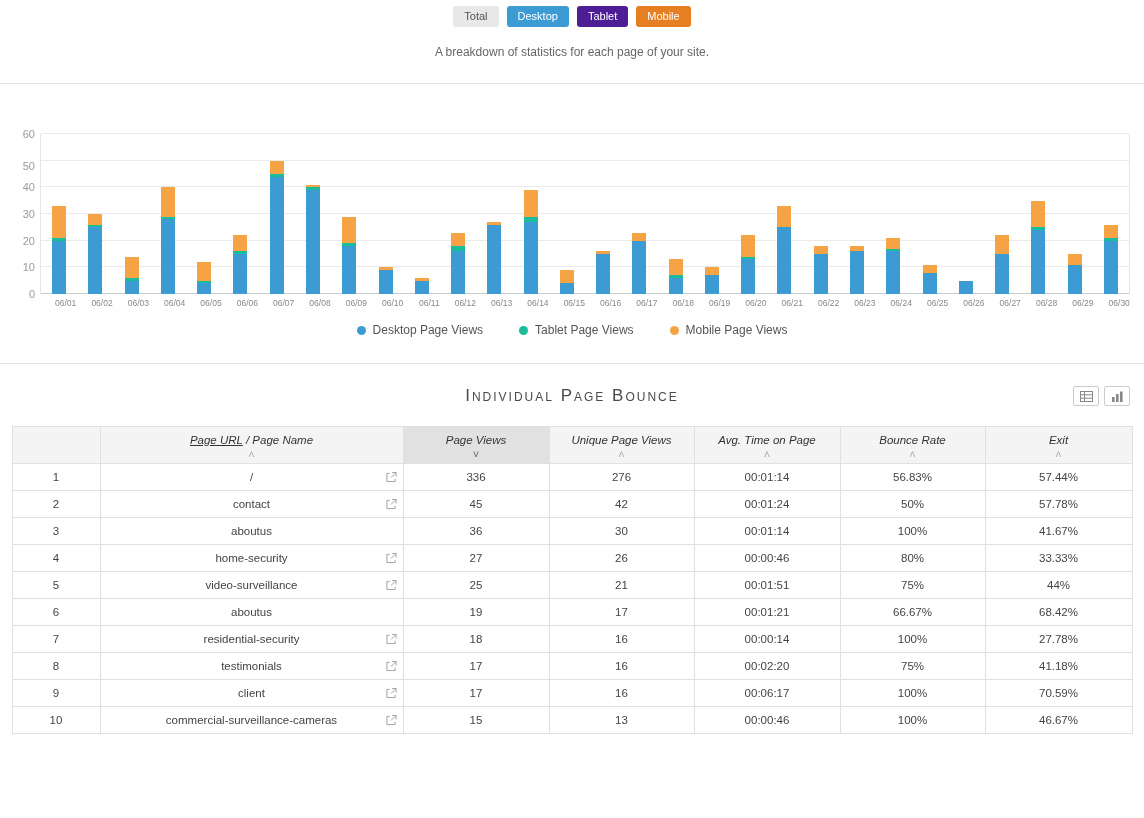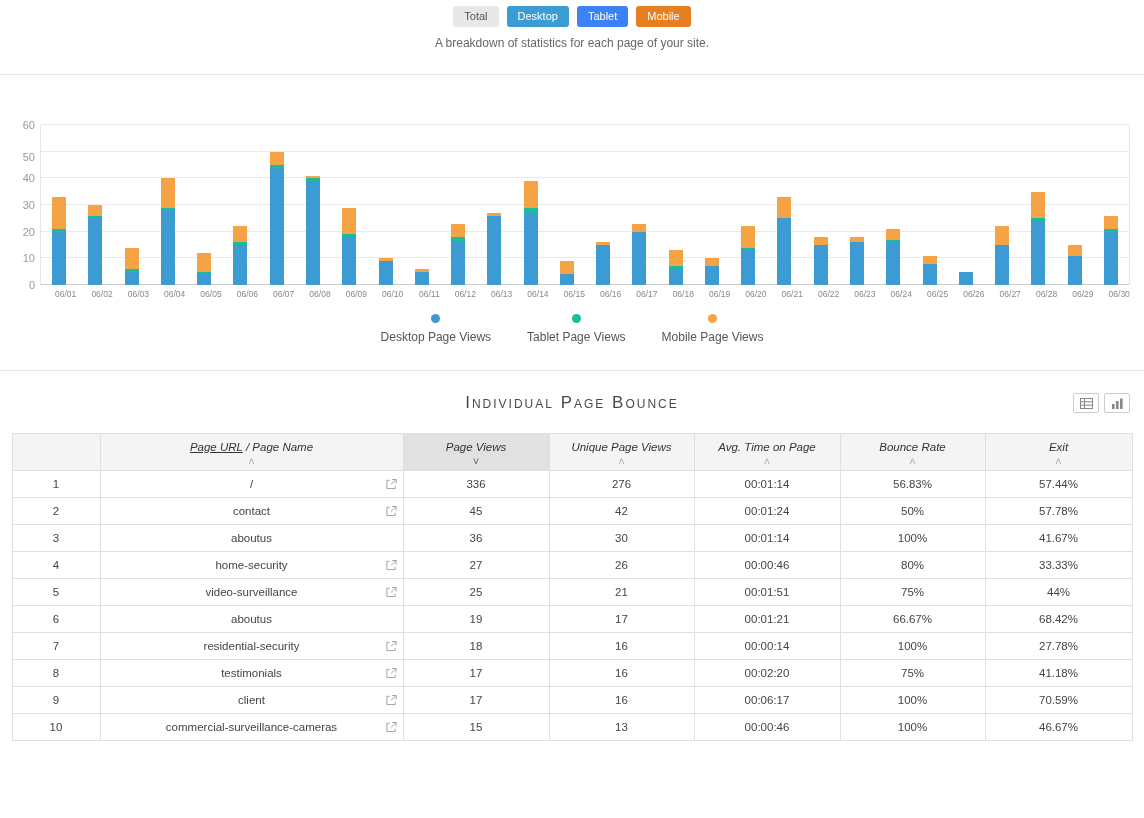--- a/index.html
+++ b/index.html
@@ -13,21 +13,21 @@
   .filter-btn {
     border:none; border-radius:3px; font-size:11px; padding:4px 11px;
     cursor:pointer; font-family:inherit; line-height:13px;
   }
   
   .section { border-bottom:1px solid #e4e4e4; }
   .sec-title {
     text-align:center; font-variant:small-caps; letter-spacing:2px;
     font-size:17px; color:#4a4a4a; font-weight:400;
   }
-  .subtitle { text-align:center; font-size:12px; color:#666; margin-top:9px; }
+  .subtitle { text-align:center; font-size:12px; color:#666; margin-top:18px; }
   .top-section { padding-bottom:24px; }
   .top-section .sec-title { margin-top:26px; }
   
   .chart-section { padding-top:22px; padding-bottom:26px; }
   .chart-wrap { margin:28px 14px 0 40px; position:relative; }
   .plot {
     position:relative; height:160px;
     border-left:1px solid #e5e5e5; border-right:1px solid #e5e5e5;
   }
   .gridline { position:absolute; left:0; right:0; height:1px; background:#eaeaea; }
@@ -35,21 +35,21 @@
   .ytick {
     position:absolute; left:-34px; width:28px; text-align:right;
     font-size:11px; color:#999; transform:translateY(50%); line-height:9px;
   }
   .bars-row { position:absolute; left:0; right:0; top:0; bottom:0; display:flex; align-items:flex-end; }
   .bar-slot { flex:1; display:flex; justify-content:center; align-items:flex-end; height:100%; cursor:pointer; }
   .bar-stack { width:14px; display:flex; flex-direction:column-reverse; }
   .xlabels { display:flex; margin-top:4px; }
   .xtick { flex:1; text-align:right; font-size:8.5px; color:#888; }
   .legend { display:flex; justify-content:center; gap:36px; margin-top:15px; }
-  .legend-item { display:flex; align-items:center; gap:7px; font-size:12px; color:#555; cursor:pointer;flex-direction:column; }
+  .legend-item { display:flex; align-items:center; gap:7px; font-size:12px; color:#555; cursor:pointer; }
   .legend-dot { width:9px; height:9px; border-radius:50%; display:inline-block; }
   
   .table-section { padding-top:22px; position:relative; }
   .view-toggles { position:absolute; top:22px; right:14px; display:flex; gap:5px; }
   .toggle-btn {
     width:26px; height:20px; border:1px solid #ccc; background:#fff;
     border-radius:2px; display:flex; align-items:center; justify-content:center; cursor:pointer;
   }
   table {
     width:1120px; margin:20px auto 0; border-collapse:collapse;
@@ -70,21 +70,21 @@
   .name-cell { position:relative; }
   .ext-icon { position:absolute; right:6px; top:50%; transform:translateY(-50%); line-height:0; cursor:pointer; }
 </style>
 </head>
 <body>
 
 <div class="section top-section">
   <div class="filter-bar">
       <button class="filter-btn" style="background: rgb(232, 232, 232); color: rgb(85, 85, 85);">Total</button>
       <button class="filter-btn" style="background: rgb(61, 155, 211); color: rgb(255, 255, 255);">Desktop</button>
-      <button class="filter-btn" style="background: #3b82f6; color: rgb(255, 255, 255);">Tablet</button>
+      <button class="filter-btn" style="background: #4c1d95; color: rgb(255, 255, 255);">Tablet</button>
       <button class="filter-btn" style="background: rgb(230, 126, 34); color: rgb(255, 255, 255);">Mobile</button>
     </div>
   <p class="subtitle">A breakdown of statistics for each page of your site.</p>
 </div>
 
 <div class="section chart-section">
   <div class="chart-wrap">
     <div class="plot">
         <div class="gridline zero" style="bottom: 0px;"></div>
         <div class="ytick" style="bottom: 0px;">0</div>

